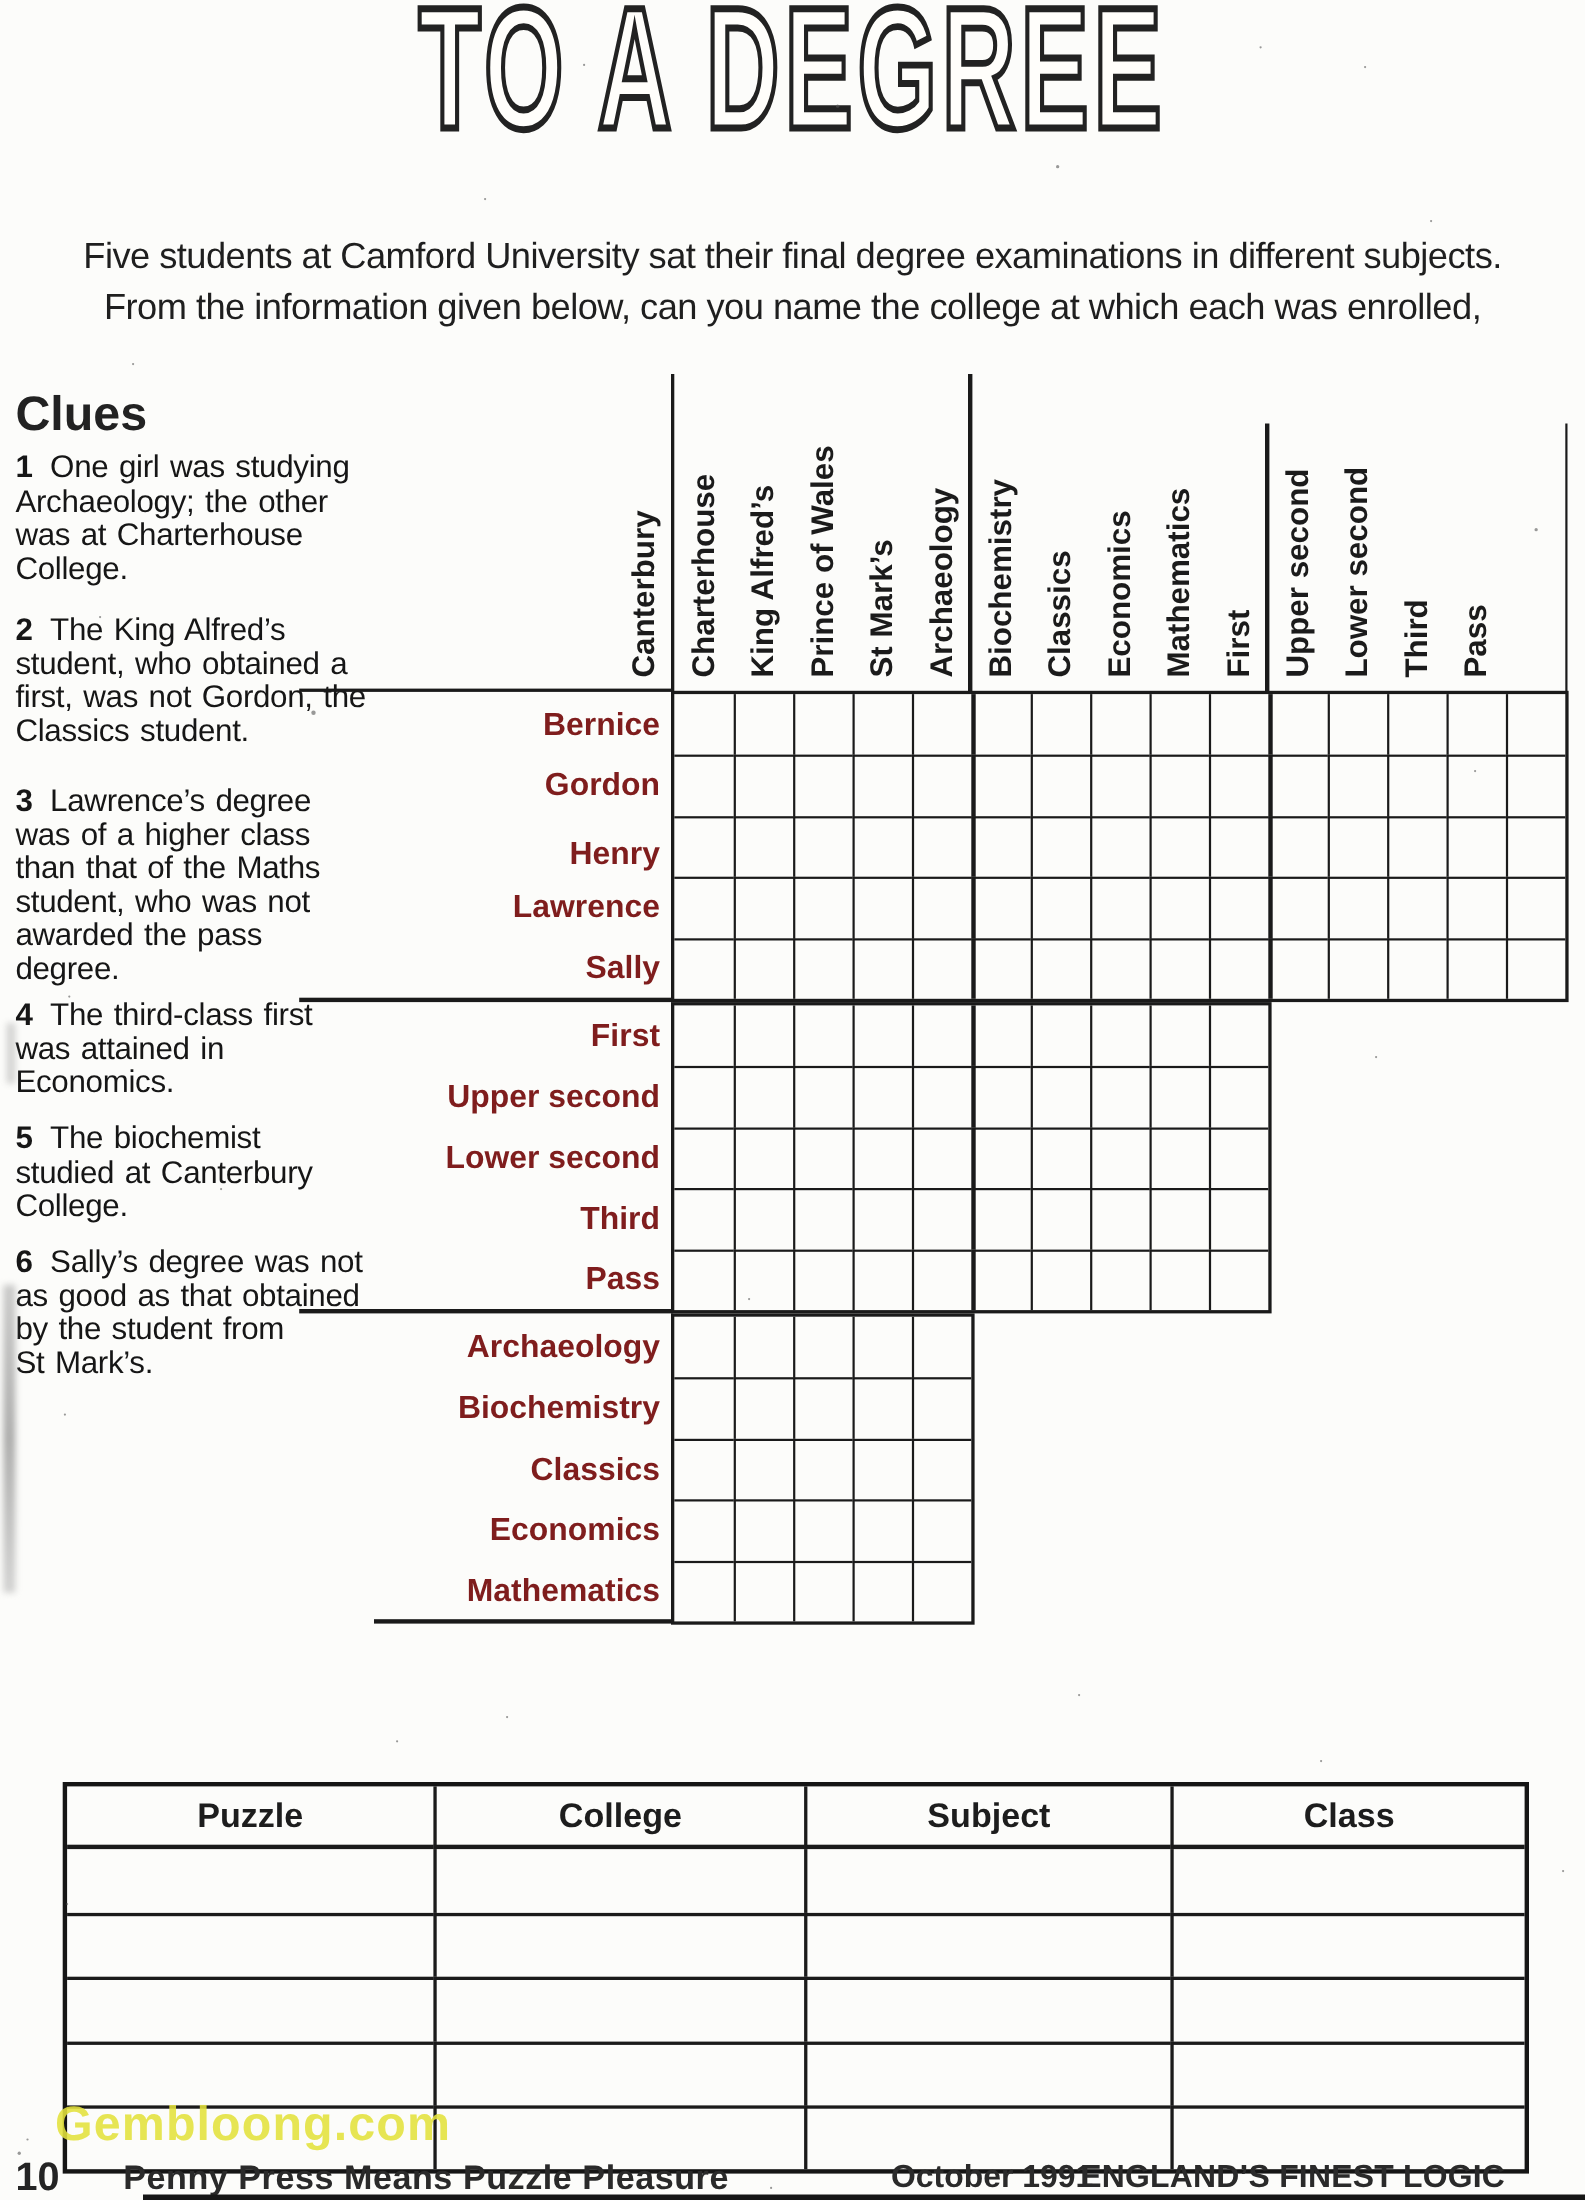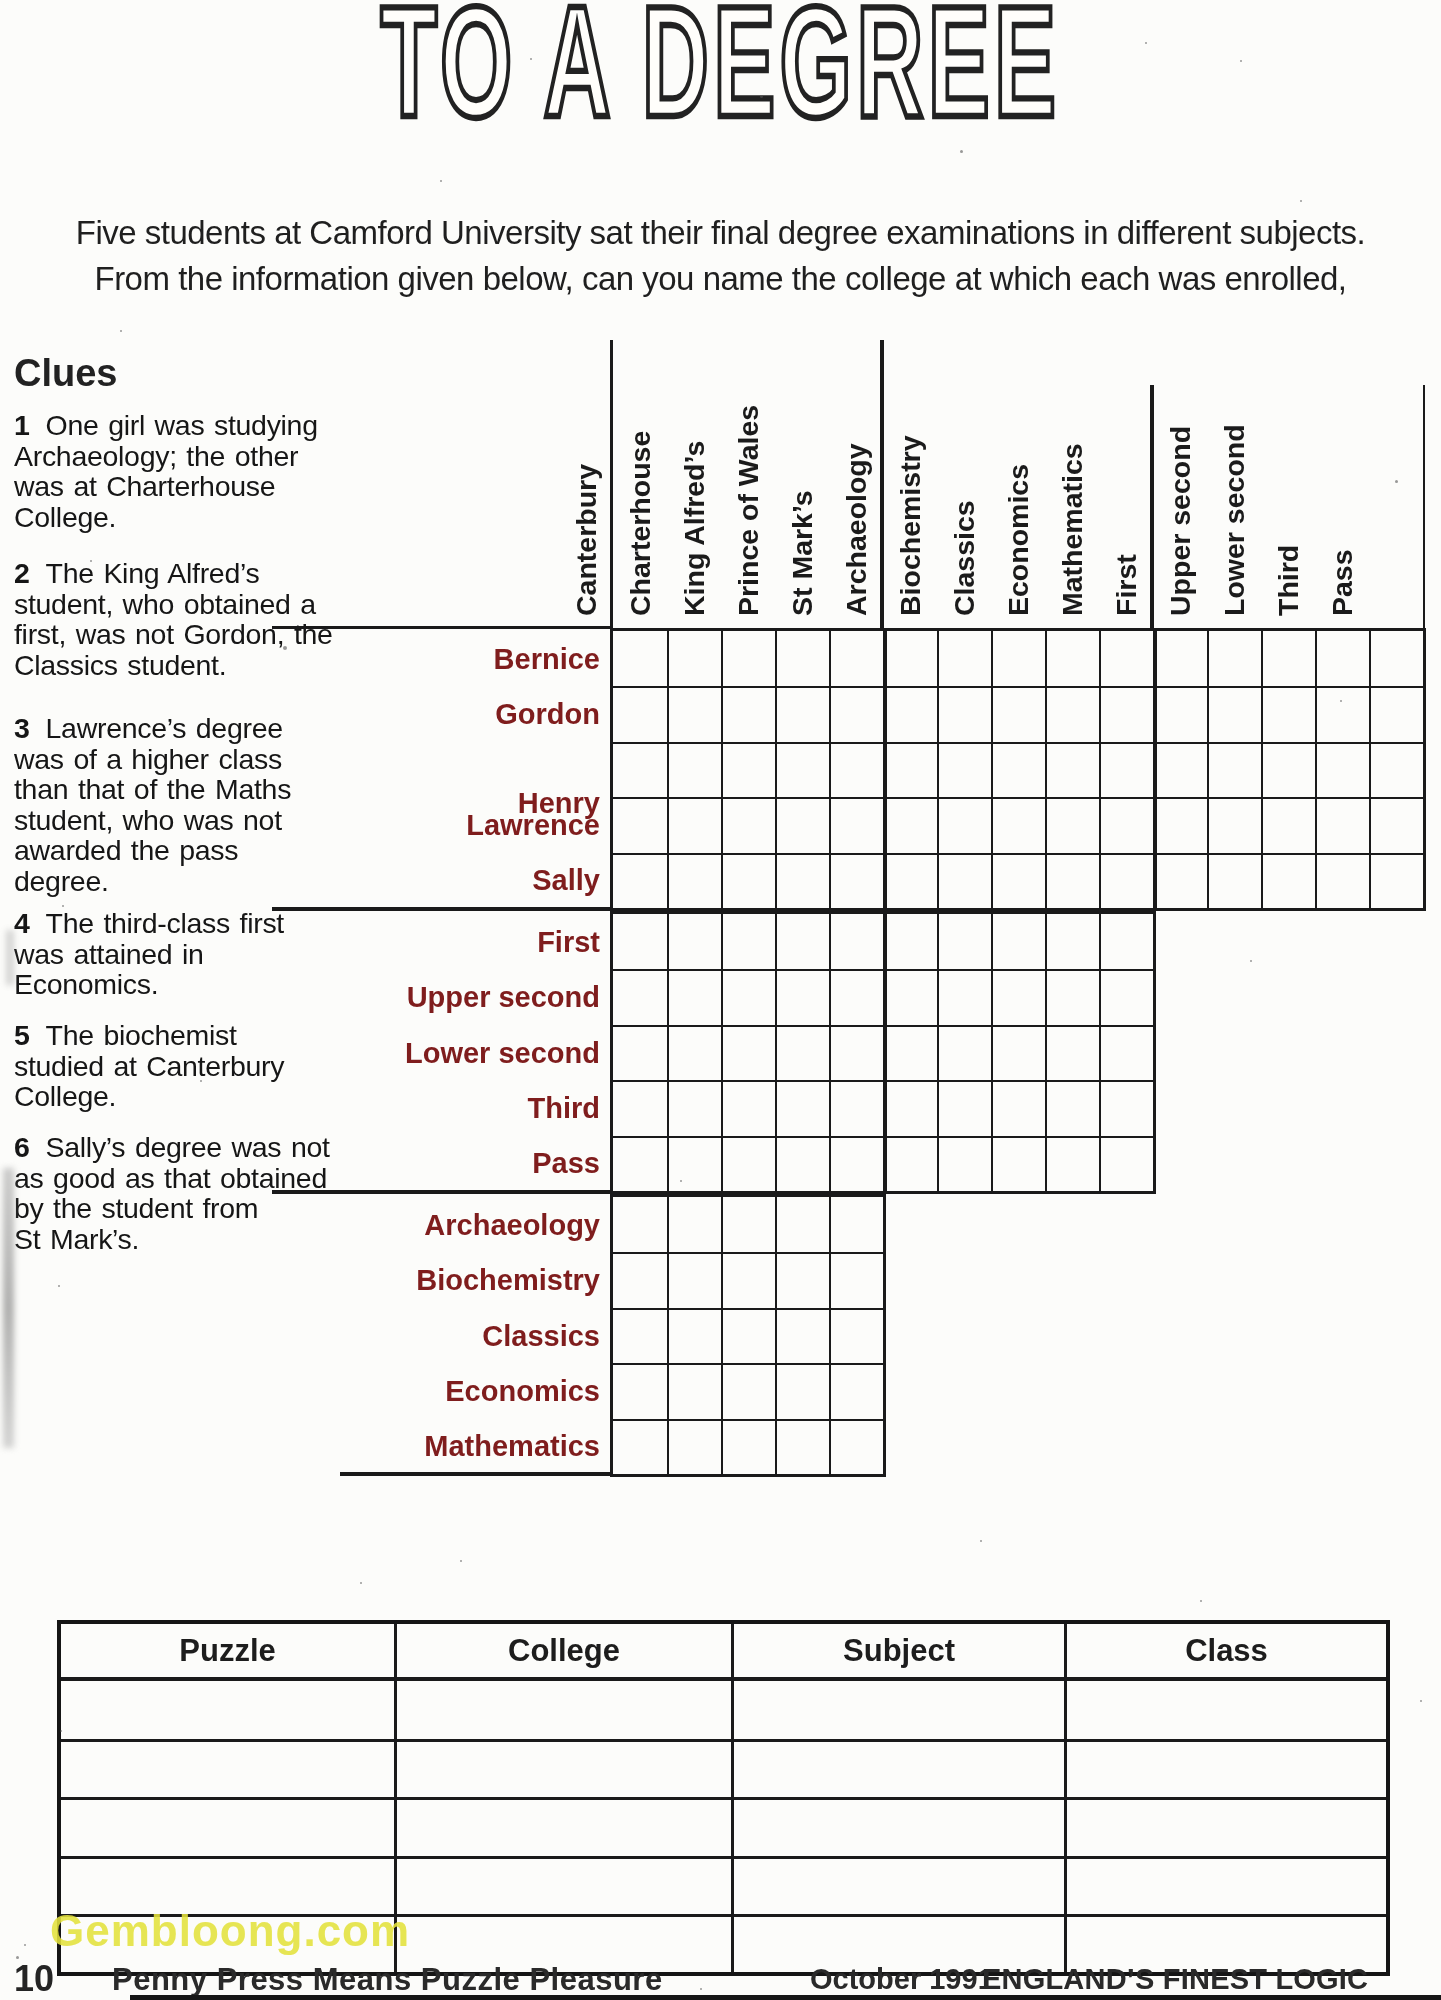--- a/index.html
+++ b/index.html
@@ -11,21 +11,21 @@
   .title{position:absolute;top:-22px;left:0;width:100%;text-align:center;white-space:nowrap;
          font-size:150px;line-height:1.1;font-weight:bold;letter-spacing:7px;color:#fffefb;
          -webkit-text-stroke:6px #222;text-shadow:0 0 1px #222;
          transform:scale(0.62,1.05);transform-origin:50% 30%;}
 
   
   .intro{position:absolute;top:210px;left:0;width:100%;text-align:center;
          font-size:33px;line-height:46px;letter-spacing:-0.5px;color:#1f1f1f;}
 
   
-  .clues-heading{position:absolute;left:14px;top:352px;font-size:38px;font-weight:bold;color:#222;}
+  .clues-heading{position:absolute;left:14px;top:352px;font-size:44px;font-weight:bold;color:#222;}
   .clue{position:absolute;left:14px;width:370px;font-size:28.5px;line-height:30.5px;
         letter-spacing:-0.3px;word-spacing:2px;color:#161616;}
   .clue .cnum{font-weight:bold;margin-right:16px;}
 
   
   .gsec{position:absolute;display:grid;border:3px solid var(--line);box-sizing:border-box;background:transparent;}
   .gcell{box-sizing:border-box;border-left:2px solid var(--line);border-top:2px solid var(--line);}
   .gcell.c0{border-left:none;} .gcell.r0{border-top:none;}
   .gcell.sep{border-left-width:4px;}
   .hline,.vline{position:absolute;background:var(--line);}
@@ -191,21 +191,21 @@
         <div class="gcell"></div>
         <div class="gcell"></div>
         <div class="gcell sep"></div>
         <div class="gcell"></div>
         <div class="gcell"></div>
         <div class="gcell"></div>
         <div class="gcell"></div>
       </div>
       <div class="rlabel" style="top: 641.7px;">Bernice</div>
       <div class="rlabel" style="top: 697.1px;">Gordon</div>
-      <div class="rlabel" style="top: 786px;">Henry</div>
+      <div class="rlabel" style="top: 759px;">Henry</div>
       <div class="rlabel" style="top: 807.9px;">Lawrence</div>
       <div class="rlabel" style="top: 863.3px;">Sally</div>
       <div class="gsec" style="left: 610px; top: 911px; width: 546px; height: 283px; grid-template-columns: repeat(10, 1fr); grid-template-rows: repeat(5, 1fr);">
         <div class="gcell c0 r0"></div>
         <div class="gcell r0"></div>
         <div class="gcell r0"></div>
         <div class="gcell r0"></div>
         <div class="gcell r0"></div>
         <div class="gcell r0 sep"></div>
         <div class="gcell r0"></div>

